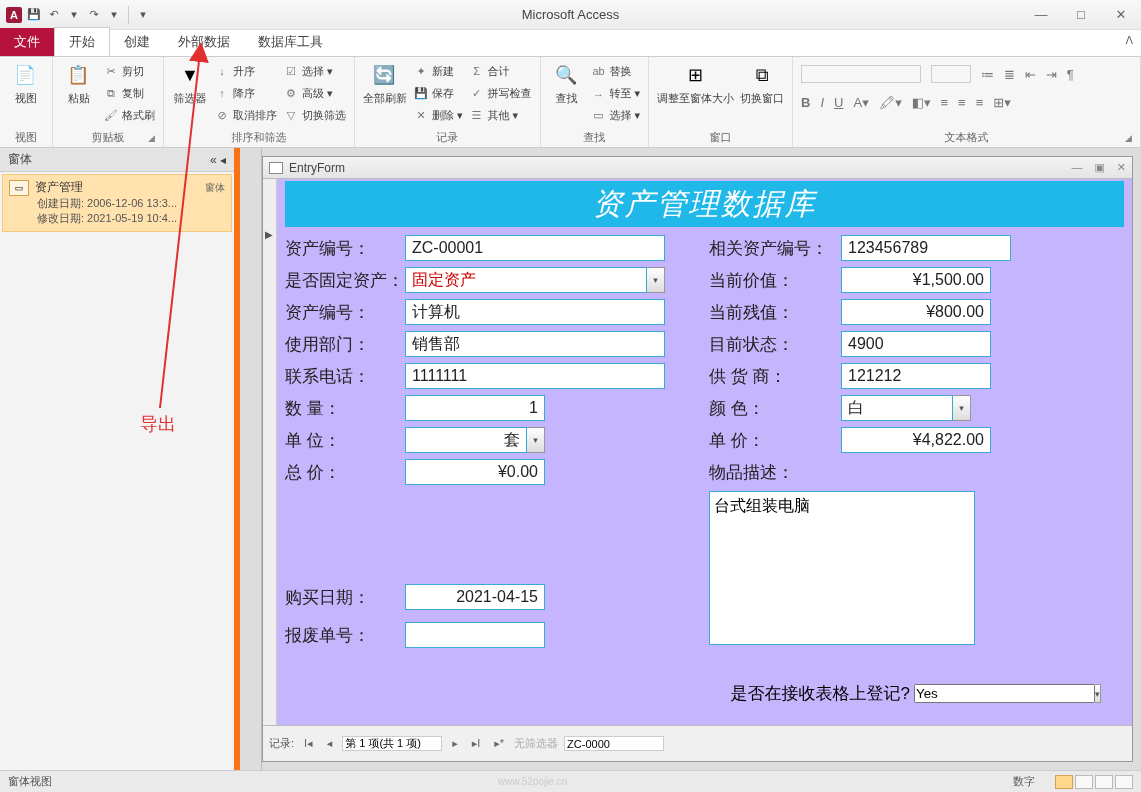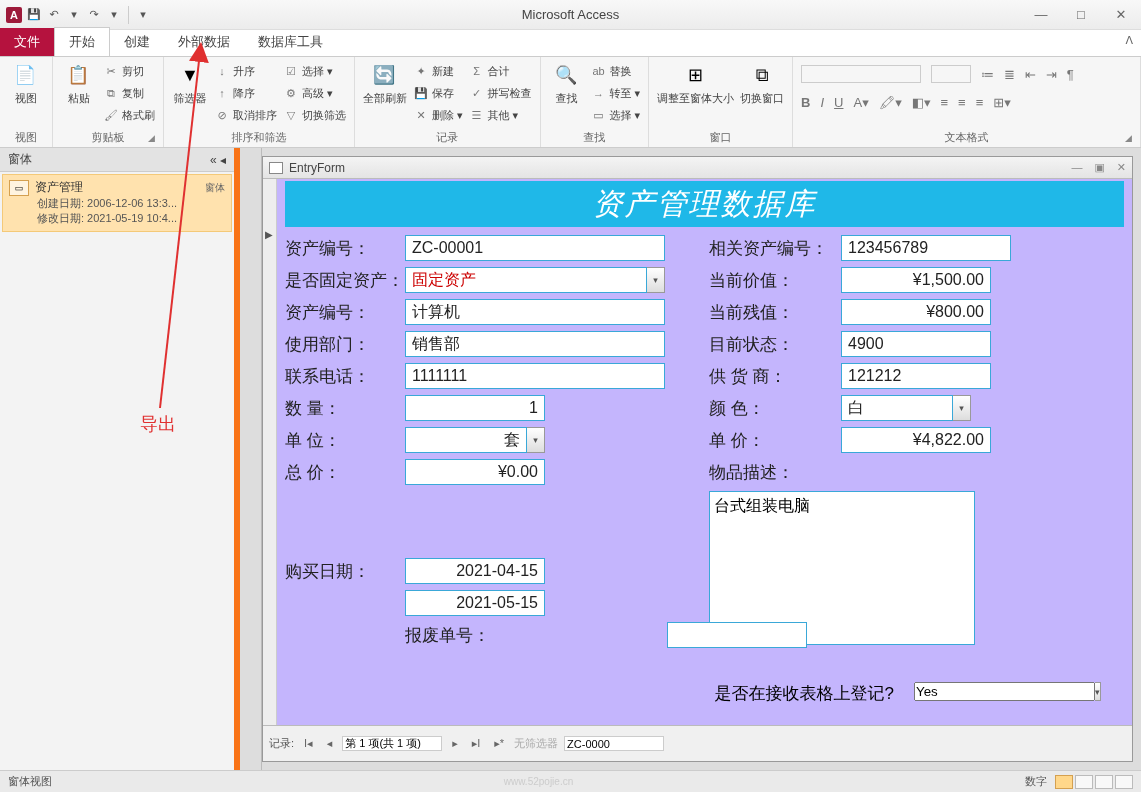--- a/index.html
+++ b/index.html
@@ -68,21 +68,21 @@
 .fgrid .lab { font-size:17px; color:#222; white-space:nowrap; }
 .fgrid input, .fgrid select { border:1px solid #3aa8d8; height:26px; padding:0 6px; font-size:16px; color:#222; background:#fff; width:100%; }
 .fgrid input.r { text-align:right; }
 .fgrid .red { color:#c00; }
 .desc { grid-column:4 / span 2; }
 .desc textarea { width:266px; height:154px; border:1px solid #3aa8d8; padding:4px; font-size:16px; resize:none; }
 .sel-wrap { position:relative; display:flex; }
 .sel-wrap input { flex:1; }
 .sel-wrap .dd { width:18px; border:1px solid #999; border-left:none; background:linear-gradient(#fff,#ddd); display:flex; align-items:center; justify-content:center; font-size:9px; color:#555; }
 
-.reg-row { display:flex; justify-content:flex-end; gap:20px; margin:28px 60px 0 0; align-items:flex-start; }
+.reg-row { display:flex; justify-content:flex-end; gap:4px; margin:28px 60px 0 0; align-items:center; }
 .reg-row .lab { font-size:17px; }
 .reg-row .sel-wrap { width:150px; }
 
 .btns { border-top:2px solid #ccc; margin-top:20px; padding:14px 0; display:flex; justify-content:center; gap:100px; }
 .btns button { width:60px; height:34px; border:1px solid #aaa; background:linear-gradient(#fdfdfd,#e8e8e8); border-radius:3px; display:flex; align-items:center; justify-content:center; font-size:16px; }
 
 .recnav { height:36px; border-top:1px solid #bbb; background:#f0f0f0; display:flex; align-items:center; gap:6px; padding:0 6px; font-size:11px; color:#555; }
 .recnav .btn { padding:0 4px; color:#666; }
 .recnav input { width:100px; border:1px solid #ccc; height:15px; font-size:11px; padding:0 2px; }
 
@@ -398,21 +398,20 @@
             <input class="r" style="width: 140px; padding-left: 44px;" value="¥0.00">
             <div></div>
             <div class="lab">物品描述：</div>
             <div class="desc" style="grid-row:span 4"><textarea style="">台式组装电脑</textarea></div>
 
             <div class="lab">购买日期：</div>
             <input class="r" style="width: 140px;" value="2021-04-15">
             <div></div>
               <div></div>
 
-            <input class="r" style="width: 140px;" value="2021-05-15">
             <div></div>
               <div></div>
 
             <div class="lab">报废单号：</div>
             <input style="width: 140px;" value="">
             <div></div>
               <div></div>
           </div>
 
           <div class="reg-row">
@@ -454,21 +453,21 @@
         </marker>
       </defs>
   <line x1="18" y1="360" x2="58" y2="4" stroke="#e03030" stroke-width="2" marker-end="url(#ah)"></line>
     </svg>
 </div>
 <div class="arrow-lbl">导出</div>
 
 <div class="statusbar">
   <span>窗体视图</span>
   <span class="watermark">www.52pojie.cn</span>
-  <div style="display:flex;gap:8px;align-items:center">
+  <div style="display:flex;gap:20px;align-items:center">
     <span>数字</span>
     <div class="vbtns">
       <div class="vb on"></div>
       <div class="vb"></div>
       <div class="vb"></div>
       <div class="vb"></div>
     </div>
   </div>
 </div>
 

